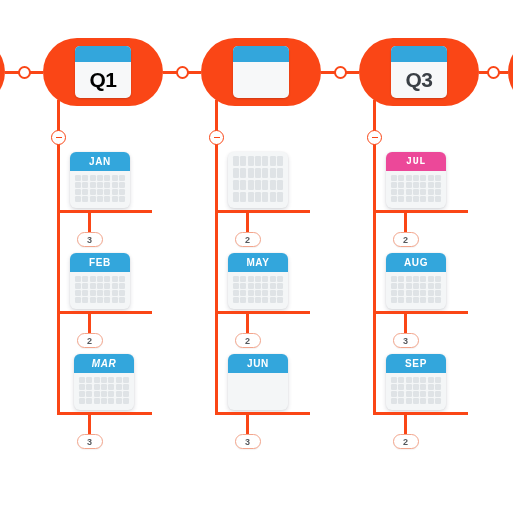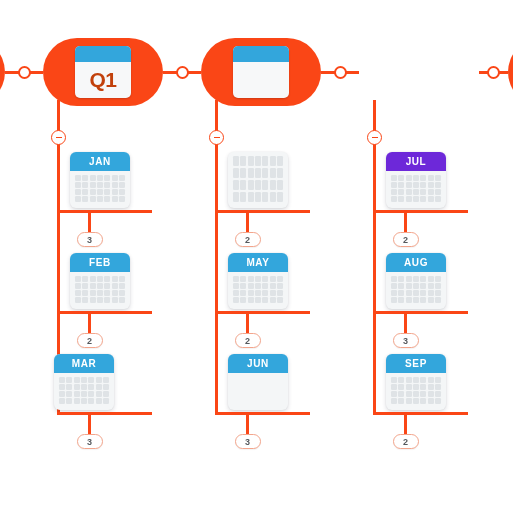--- a/index.html
+++ b/index.html
@@ -191,21 +191,21 @@
     <div class="h-dot" style="left: 175.5px;"></div>
     <div class="h-link" style="left: 321px; width: 38px;"></div>
     <div class="h-dot" style="left: 333.5px;"></div>
     <div class="h-link" style="left: 479px; width: 29px;"></div>
     <div class="h-dot" style="left: 487px;"></div>
     <div class="pill pill-edge" style="left: -115px;"></div>
     <div class="pill pill-edge" style="left: 508px;"></div>
     <div class="pill pill-main" style="left: 43px;">
       <div class="qcal">
         <div class="qcal-top"></div>
-        <div class="qcal-body" style="color: #c2410c;">Q1</div>
+        <div class="qcal-body" style="color: #000000;">Q1</div>
       </div>
     </div>
     <div class="trunk" style="left: 57px; top: 100px; height: 314px;"></div>
     <div class="collapse-node" style="left: 51px; top: 130px;"></div>
     <div class="month-card" style="left: 70px; top: 152px;">
       <div class="month-head" style="background: rgb(51, 166, 220);">JAN</div>
       <div class="month-grid">
         <i style="background: rgb(223, 227, 230);"></i>
         <i style="background: rgb(223, 227, 230);"></i>
         <i style="background: rgb(223, 227, 230);"></i>
@@ -268,21 +268,21 @@
         <i style="background: rgb(223, 227, 230);"></i>
         <i style="background: rgb(223, 227, 230);"></i>
         <i style="background: rgb(223, 227, 230);"></i>
         <i style="background: rgb(223, 227, 230);"></i>
         <i style="background: rgb(223, 227, 230);"></i>
       </div>
     </div>
     <div class="elbow-h" style="left: 57px; top: 311px; width: 95px;"></div>
     <div class="elbow-v" style="left: 88px; top: 311px; height: 22px;"></div>
     <div class="badge" style="left: 76.5px; top: 333px; border-color: rgb(243, 165, 140); color: rgb(85, 89, 93);">2</div>
-    <div class="month-card" style="left: 54px; top: 354px;">
+    <div class="month-card" style="left: 74px; top: 354px; font-style: italic;">
       <div class="month-head" style="background: rgb(51, 166, 220);">MAR</div>
       <div class="month-grid">
         <i style="background: rgb(223, 227, 230);"></i>
         <i style="background: rgb(223, 227, 230);"></i>
         <i style="background: rgb(223, 227, 230);"></i>
         <i style="background: rgb(223, 227, 230);"></i>
         <i style="background: rgb(223, 227, 230);"></i>
         <i style="background: rgb(223, 227, 230);"></i>
         <i style="background: rgb(223, 227, 230);"></i>
         <i style="background: rgb(223, 227, 230);"></i>
@@ -418,24 +418,30 @@
         <i style="background: rgb(223, 227, 230);"></i>
         <i style="background: rgb(223, 227, 230);"></i>
         <i style="background: rgb(223, 227, 230);"></i>
         <i style="background: rgb(223, 227, 230);"></i>
         <i style="background: rgb(223, 227, 230);"></i>
       </div>
     </div>
     <div class="elbow-h" style="left: 215px; top: 412px; width: 95px;"></div>
     <div class="elbow-v" style="left: 246px; top: 412px; height: 22px;"></div>
     <div class="badge" style="left: 234.5px; top: 434px; border-color: rgb(243, 165, 140); color: rgb(85, 89, 93);">3</div>
+    <div class="pill pill-main" style="left: 359px;">
+      <div class="qcal">
+        <div class="qcal-top"></div>
+        <div class="qcal-body" style="color: rgb(58, 63, 69);">Q3</div>
+      </div>
+    </div>
     <div class="trunk" style="left: 373px; top: 100px; height: 314px;"></div>
     <div class="collapse-node" style="left: 367px; top: 130px;"></div>
     <div class="month-card" style="left: 386px; top: 152px;">
-      <div class="month-head" style="background: #6d28d9;">JUL</div>
+      <div class="month-head" style="background: #ec4899; font-family: Liberation Mono, monospace;">JUL</div>
       <div class="month-grid">
         <i style="background: rgb(223, 227, 230);"></i>
         <i style="background: rgb(223, 227, 230);"></i>
         <i style="background: rgb(223, 227, 230);"></i>
         <i style="background: rgb(223, 227, 230);"></i>
         <i style="background: rgb(223, 227, 230);"></i>
         <i style="background: rgb(223, 227, 230);"></i>
         <i style="background: rgb(223, 227, 230);"></i>
         <i style="background: rgb(223, 227, 230);"></i>
         <i style="background: rgb(223, 227, 230);"></i>

